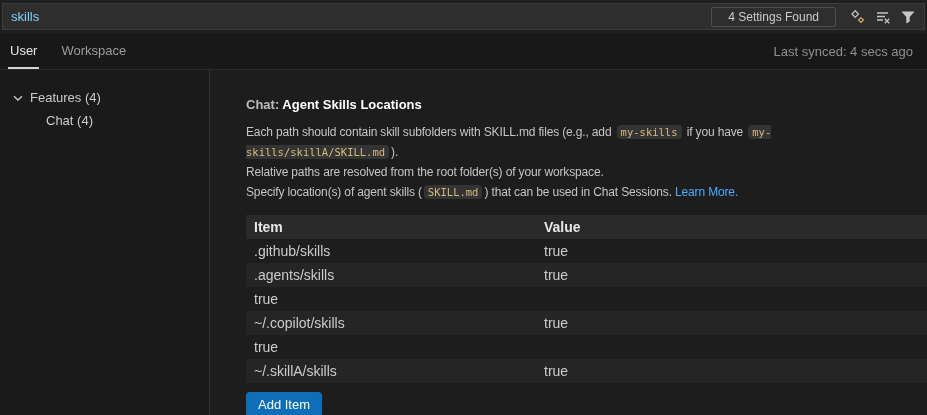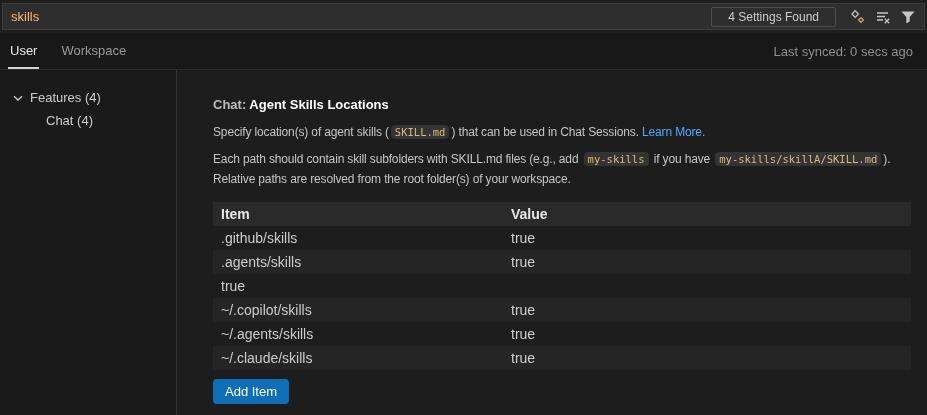--- a/index.html
+++ b/index.html
@@ -18,21 +18,21 @@
     overflow:hidden;position:relative;
   }
   
   .search-bar{height:33px;background:#1f1f1f;padding:3px 2px;flex:0 0 auto;}
   .search-box{
     height:27px;background:#2e2e2e;border:1px solid #3c3c3c;
     display:flex;align-items:center;padding:0 5px 0 8px;
   }
   .search-box input{
     flex:1;background:transparent;border:none;outline:none;
-    color:#fdba74;font-family:inherit;font-size:13px;min-width:0;
+    color:#7dd3fc;font-family:inherit;font-size:13px;min-width:0;
   }
   .results-badge{
     border:1px solid #4d4d4d;border-radius:2px;
     padding:2px 16px;font-size:12px;color:#cccccc;white-space:nowrap;
     margin-right:8px;
   }
   .icon-btn{
     width:22px;height:22px;display:flex;align-items:center;justify-content:center;
     margin-left:3px;cursor:pointer;border-radius:3px;flex:0 0 auto;
   }
@@ -44,21 +44,21 @@
   }
   .tab{
     display:flex;align-items:center;padding:0 2px;margin-right:20px;
     color:#9b9b9b;cursor:pointer;border-bottom:2px solid transparent;text-align:right;
   }
   .tab.active{color:#e7e7e7;border-bottom-color:#d4d4d4;}
   .last-synced{margin-left:auto;display:flex;align-items:center;color:#8f8f8f;}
   
   .body{flex:1;display:flex;min-height:0;}
   .toc{
-    width:177px;flex:0 0 auto;background:#1a1a1a;
+    width:210px;flex:0 0 auto;background:#1a1a1a;
     border-right:1px solid #333333;padding-top:16px;
   }
   .toc-row{height:23px;display:flex;align-items:center;color:#cccccc;cursor:pointer;}
   .toc-row .twisty{width:16px;height:16px;margin:0 4px 0 10px;display:flex;align-items:center;justify-content:center;}
   .toc-row.child{padding-left:46px;}
   .content{
     flex:1;background:#1d1d1d;padding:27px 6px 0 36px;overflow:hidden;
   }
   .setting-title{margin-bottom:10px;font-weight:bold;}
   .setting-title .cat{color:#bdbdbd;}
@@ -111,21 +111,21 @@
         <svg width="16" height="16" viewBox="0 0 16 16">
           <path d="M1.5 2.5h13L9.7 8v4.4l-3.4 2V8L1.5 2.5Z" fill="#c5c5c5"></path>
         </svg>
       </span>
     </div>
   </div>
 
   <div class="tabs-bar">
     <div class="tab active">User</div>
     <div class="tab">Workspace</div>
-    <div class="last-synced">Last synced: 0 secs ago</div>
+    <div class="last-synced">Last synced: 4 secs ago</div>
   </div>
 
   <div class="body">
 
     <div class="toc">
       <div class="toc-row">
         <span class="twisty">
           <svg width="16" height="16" viewBox="0 0 16 16">
             <path d="M4 6.2 L8 10 L12 6.2" fill="none" stroke="#cccccc" stroke-width="1.3"></path>
           </svg>
@@ -136,26 +136,26 @@
         <span>Chat (4)</span>
       </div>
     </div>
 
     <div class="content">
 
       <div class="setting-title">
         <span class="cat">Chat: </span><span class="name">Agent Skills Locations</span>
       </div>
 
-      <div class="desc first"><span>Specify location(s) of agent skills (</span><span class="code">SKILL.md</span><span>) that can be used in Chat Sessions. </span><a class="link">Learn More.</a></div>
-
       <div class="desc">
         <div><span>Each path should contain skill subfolders with SKILL.md files (e.g., add </span><span class="code">my-skills</span><span> if you have </span><span class="code">my-skills/skillA/SKILL.md</span><span>).</span></div>
         <div>Relative paths are resolved from the root folder(s) of your workspace.</div>
       </div>
+
+      <div class="desc first"><span>Specify location(s) of agent skills (</span><span class="code">SKILL.md</span><span>) that can be used in Chat Sessions. </span><a class="link">Learn More.</a></div>
 
       
       <div class="tbl">
         <div class="tr head">
           <div class="td-item">Item</div>
           <div class="td-value">Value</div>
         </div>
         <div class="tr">
           <div class="td-item">.github/skills</div>
           <div class="td-value">true</div>
@@ -165,25 +165,24 @@
           <div class="td-value">true</div>
         </div>
         <div class="tr">
           <div class="td-value">true</div>
         </div>
         <div class="tr even">
           <div class="td-item">~/.copilot/skills</div>
           <div class="td-value">true</div>
         </div>
         <div class="tr">
-          <div class="td-item">~/.agents/skills</div>
           <div class="td-value">true</div>
         </div>
         <div class="tr even">
-          <div class="td-item">~/.claude/skills</div>
+          <div class="td-item">~/.skillA/skills</div>
           <div class="td-value">true</div>
         </div>
       </div>
 
       <button class="btn">Add Item</button>
     </div>
   </div>
 </div>
 
 </body></html>

